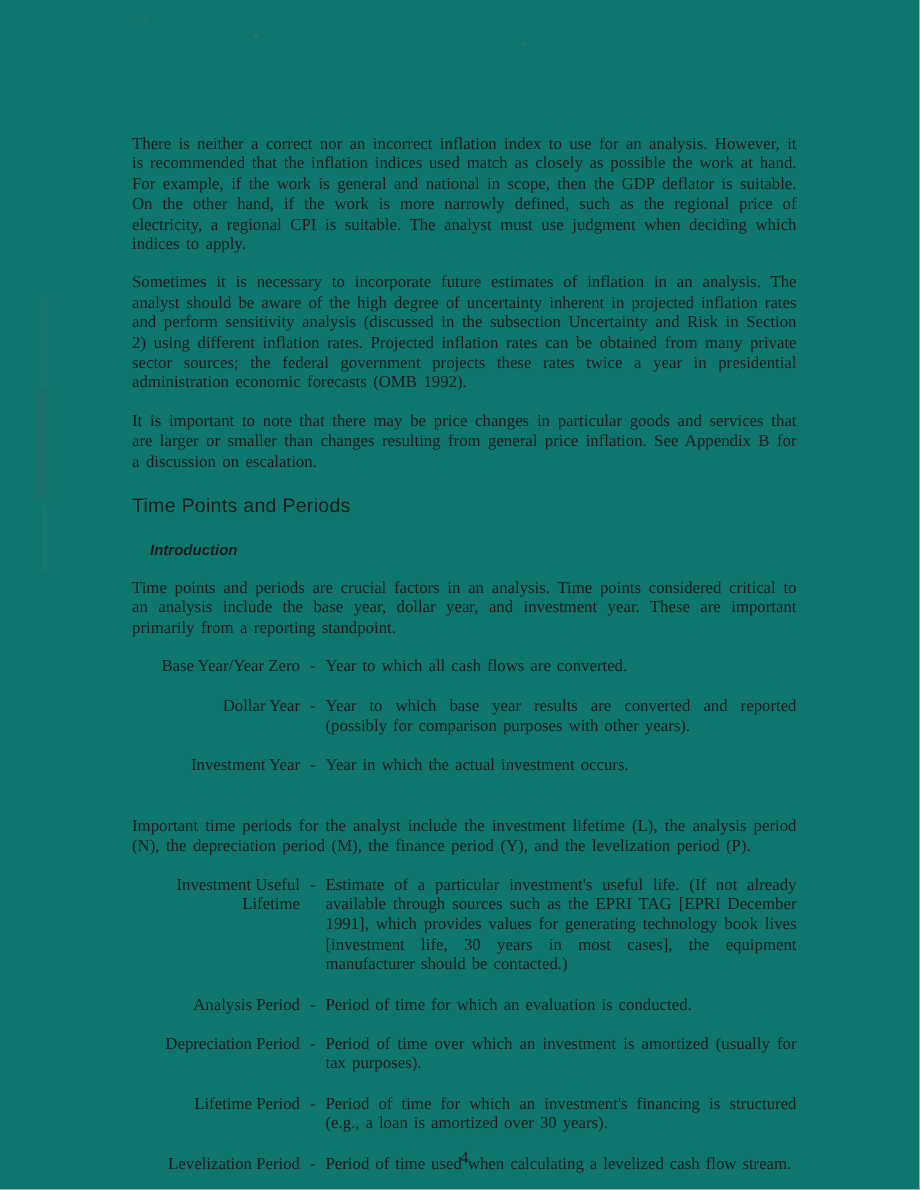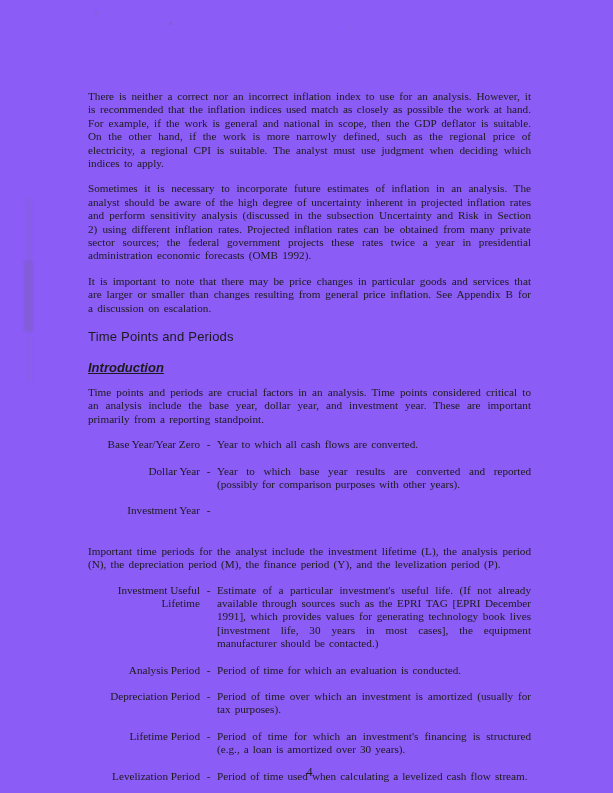--- a/index.html
+++ b/index.html
@@ -1,20 +1,20 @@
 <!DOCTYPE html>
 <html><head>
 <meta charset="utf-8">
 <style>
   html, body { margin: 0; padding: 0; background: #e8e8e8; }
   .page {
     position: relative;
     width: 613px;
     height: 793px;
-    background: #8b5cf6;
+    background: #0f766e;
     font-family: "Liberation Serif", serif;
     color: #1b1b1b;
     overflow: hidden;
     margin: 0 auto;
   }
   .content {
     position: absolute;
     left: 88px;
     top: 90px;
     width: 443px;
@@ -28,25 +28,24 @@
   }
   .section-heading {
     font-family: "Liberation Sans", sans-serif;
     font-size: 13px;
     font-weight: normal;
     letter-spacing: 0.2px;
     margin: 15px 0 0 0;
   }
   .subsection-heading {
     font-family: "Liberation Sans", sans-serif;
-    font-size: 13px;
+    font-size: 10px;
     font-weight: bold;
     font-style: italic;
-    margin: 17px 0 12px 0;
-    text-decoration: underline;
+    margin: 17px 0 12px 12px;
   }
   .def-list { margin: 0; }
   .def-row {
     display: flex;
     margin-bottom: 13px;
   }
   .term {
     width: 104px;
     flex: none;
     padding-left: 8px;
@@ -114,20 +113,21 @@
         <span class="definition">Year to which all cash flows are converted.</span>
       </div>
       <div class="def-row">
         <span class="term">Dollar Year</span>
         <span class="dash">-</span>
         <span class="definition">Year to which base year results are converted and reported (possibly for comparison purposes with other years).</span>
       </div>
       <div class="def-row">
         <span class="term">Investment Year</span>
         <span class="dash">-</span>
+        <span class="definition">Year in which the actual investment occurs.</span>
       </div>
     </div>
 
     <p class="body-text periods-para">Important time periods for the analyst include the investment lifetime (L), the analysis period (N), the depreciation period (M), the finance period (Y), and the levelization period (P).</p>
 
     <div class="def-list">
       <div class="def-row">
         <span class="term">Investment Useful Lifetime</span>
         <span class="dash">-</span>
         <span class="definition">Estimate of a particular investment's useful life.  (If not already available through sources such as the EPRI TAG [EPRI December 1991], which provides values for generating technology book lives [investment life, 30 years in most cases], the equipment manufacturer should be contacted.)</span>

